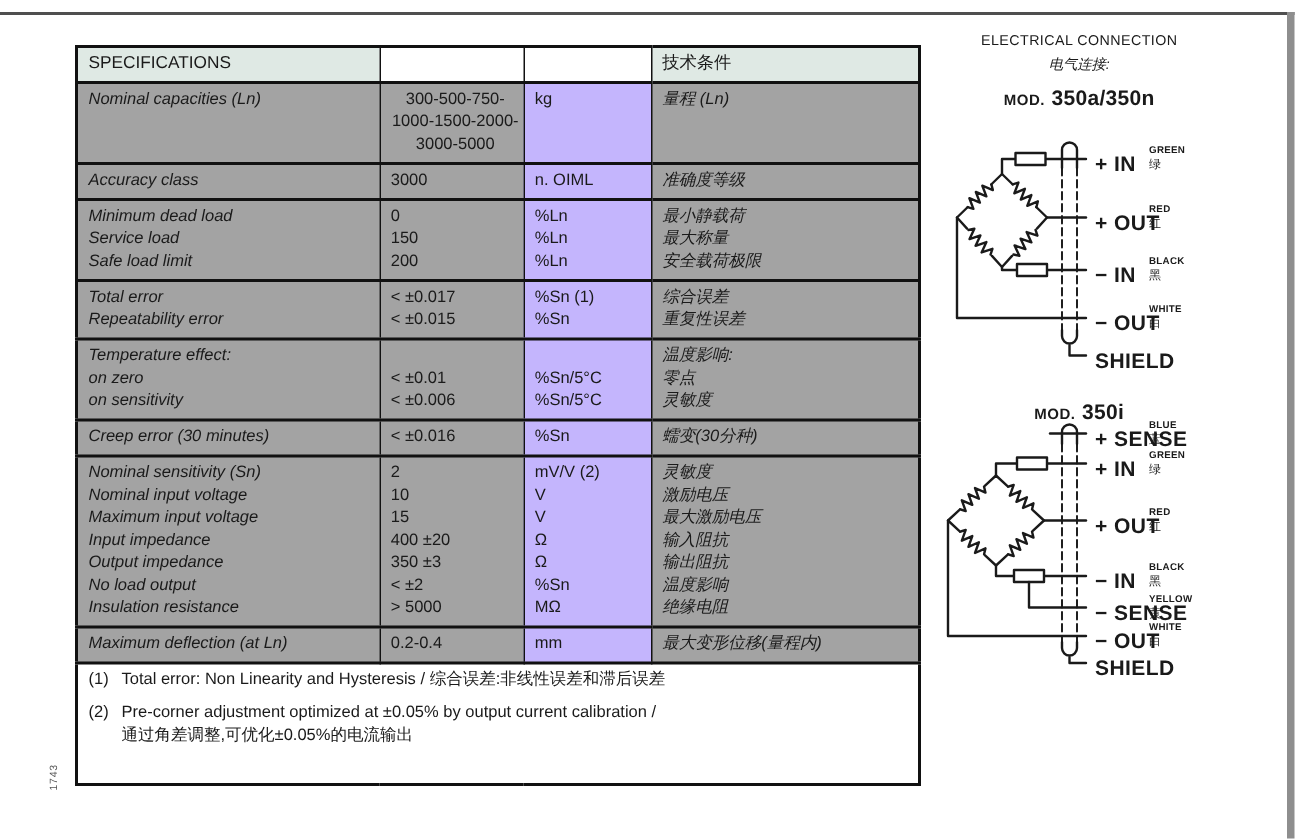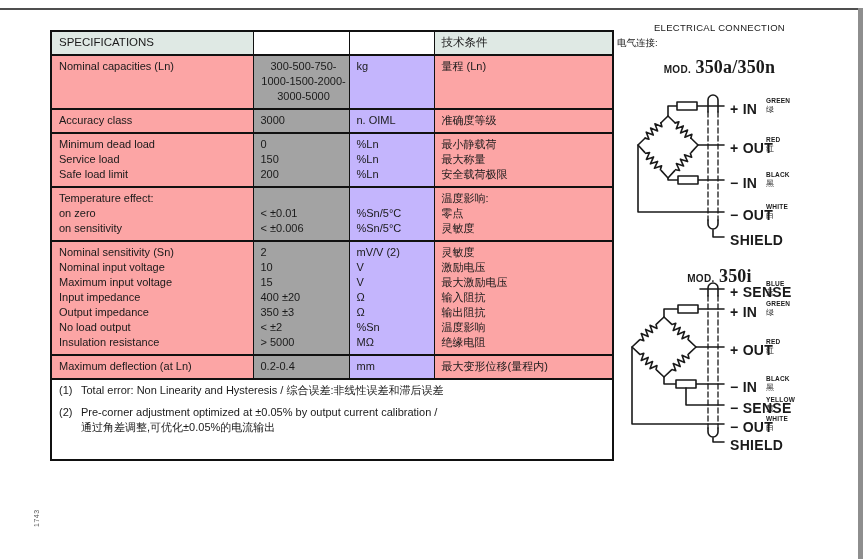--- a/index.html
+++ b/index.html
@@ -24,44 +24,44 @@
     border:2px solid #111;
   }
   table.spec col.c1{width:202px;}
   table.spec col.c2{width:96px;}
   table.spec col.c3{width:85px;}
   table.spec col.c4{width:179px;}
   table.spec th,table.spec td{
     border:1px solid #111;border-top:2px solid #111;
     padding:3px 6px 4px 7px;vertical-align:top;font-weight:normal;text-align:left;
   }
-  .col-label,.col-zh{background:#fca5a5;}
+  .col-label,.col-zh{background:#a3a3a3;font-style:italic;}
   .col-value{text-align:right;padding-right:8px;background:#a3a3a3;}
   .col-unit{background:#c4b5fd;}
   th.hdr{background:#dfe9e4;font-weight:bold;font-size:11.5px;padding-top:4px;padding-bottom:4px;}
   th.hdr-empty{background:#fff;}
   
   #spec-tbody tr:nth-child(1) .col-value{text-align:center;padding-right:2px;}
   
   #spec-tbody tr:nth-child(5) .col-label .line:nth-child(n+2){text-align:left;padding-right:4px;}
   #spec-tbody tr:nth-child(5) .col-zh .line:nth-child(n+2){text-align:left;}
   
   td.fn-cell{background:#fff;height:72px;padding:6px 8px;}
   .footnote{display:flex;margin-bottom:6px;font-size:11px;line-height:15.5px;}
   .fn-num{width:22px;flex:0 0 22px;}
   .fn-lines{flex:1;}
 
   
   .elec-title{position:absolute;left:617px;top:22px;width:205px;text-align:center;
     font-size:9.5px;letter-spacing:0.3px;}
-  .elec-title-zh{position:absolute;left:617px;top:37px;width:205px;text-align:left;
-    font-size:9.5px;}
+  .elec-title-zh{position:absolute;left:617px;top:37px;width:205px;text-align:center;
+    font-size:9.5px;font-style:italic;}
   .model-title{position:absolute;left:617px;width:205px;text-align:center;font-weight:bold;}
   .model-title .mod-prefix{font-size:10px;letter-spacing:0.3px;}
-  .model-title .model-name{font-size:18px;letter-spacing:0.2px;font-family:Liberation Serif, serif;}
+  .model-title .model-name{font-size:14px;letter-spacing:0.2px;}
   #model1-title{top:57px;}
   #model2-title{top:266px;}
   .diagram{position:absolute;left:620px;}
   #diagram-350a{top:90px;width:240px;height:164px;}
   #diagram-350i{top:276px;width:240px;height:180px;}
   .diagram svg{position:absolute;left:0;top:0;}
   .term-label{position:absolute;left:110px;font-size:14px;font-weight:bold;letter-spacing:0.3px;white-space:nowrap;}
   .color-label{position:absolute;left:146px;white-space:nowrap;}
   .color-label .c-en{font-size:6.5px;font-weight:bold;line-height:8px;letter-spacing:0.2px;}
   .color-label .c-zh{font-size:8px;line-height:10px;}
@@ -136,38 +136,70 @@
           <div class="line">%Ln</div>
         </td>
         <td class="col-zh">
           <div class="line">最小静载荷</div>
           <div class="line">最大称量</div>
           <div class="line">安全载荷极限</div>
         </td>
       </tr>
       <tr>
         <td class="col-label">
+          <div class="line">Total error</div>
+          <div class="line">Repeatability error</div>
+        </td>
+        <td class="col-value">
+          <div class="line">&lt; ±0.017</div>
+          <div class="line">&lt; ±0.015</div>
+        </td>
+        <td class="col-unit">
+          <div class="line">%Sn (1)</div>
+          <div class="line">%Sn</div>
+        </td>
+        <td class="col-zh">
+          <div class="line">综合误差</div>
+          <div class="line">重复性误差</div>
+        </td>
+      </tr>
+      <tr>
+        <td class="col-label">
           <div class="line">Temperature effect:</div>
           <div class="line">on zero</div>
           <div class="line">on sensitivity</div>
         </td>
         <td class="col-value">
           <div class="line">&nbsp;</div>
           <div class="line">&lt; ±0.01</div>
           <div class="line">&lt; ±0.006</div>
         </td>
         <td class="col-unit">
           <div class="line">&nbsp;</div>
           <div class="line">%Sn/5°C</div>
           <div class="line">%Sn/5°C</div>
         </td>
         <td class="col-zh">
           <div class="line">温度影响:</div>
           <div class="line">零点</div>
           <div class="line">灵敏度</div>
+        </td>
+      </tr>
+      <tr>
+        <td class="col-label">
+          <div class="line">Creep error (30 minutes)</div>
+        </td>
+        <td class="col-value">
+          <div class="line">&lt; ±0.016</div>
+        </td>
+        <td class="col-unit">
+          <div class="line">%Sn</div>
+        </td>
+        <td class="col-zh">
+          <div class="line">蠕变(30分种)</div>
         </td>
       </tr>
       <tr>
         <td class="col-label">
           <div class="line">Nominal sensitivity (Sn)</div>
           <div class="line">Nominal input voltage</div>
           <div class="line">Maximum input voltage</div>
           <div class="line">Input impedance</div>
           <div class="line">Output impedance</div>
           <div class="line">No load output</div>

